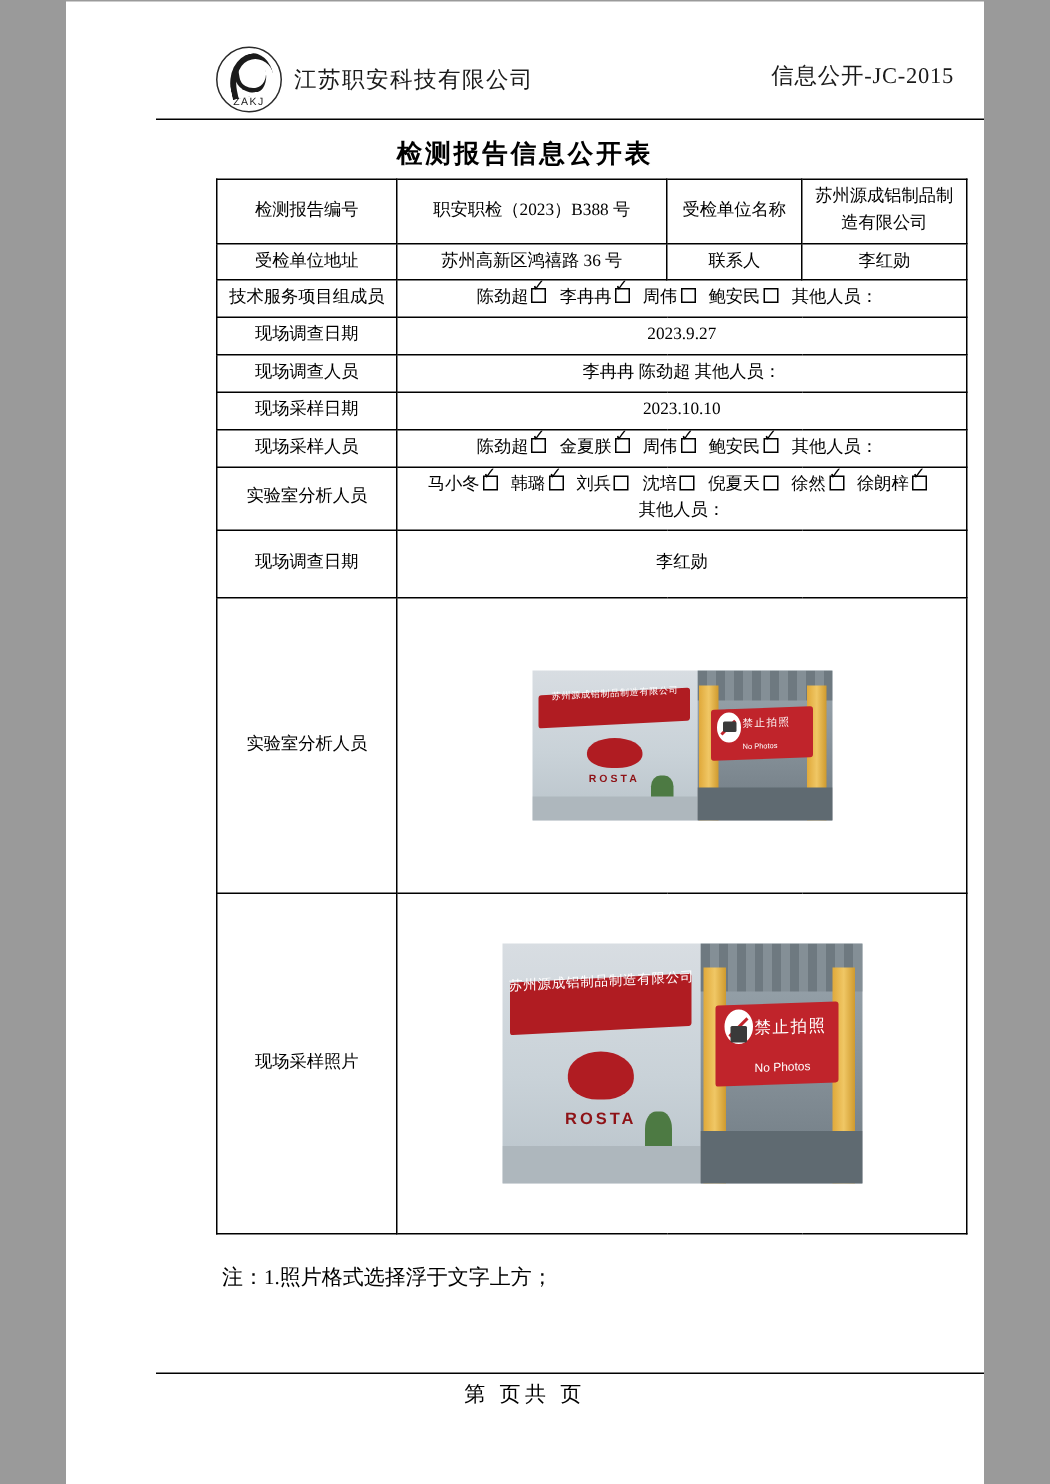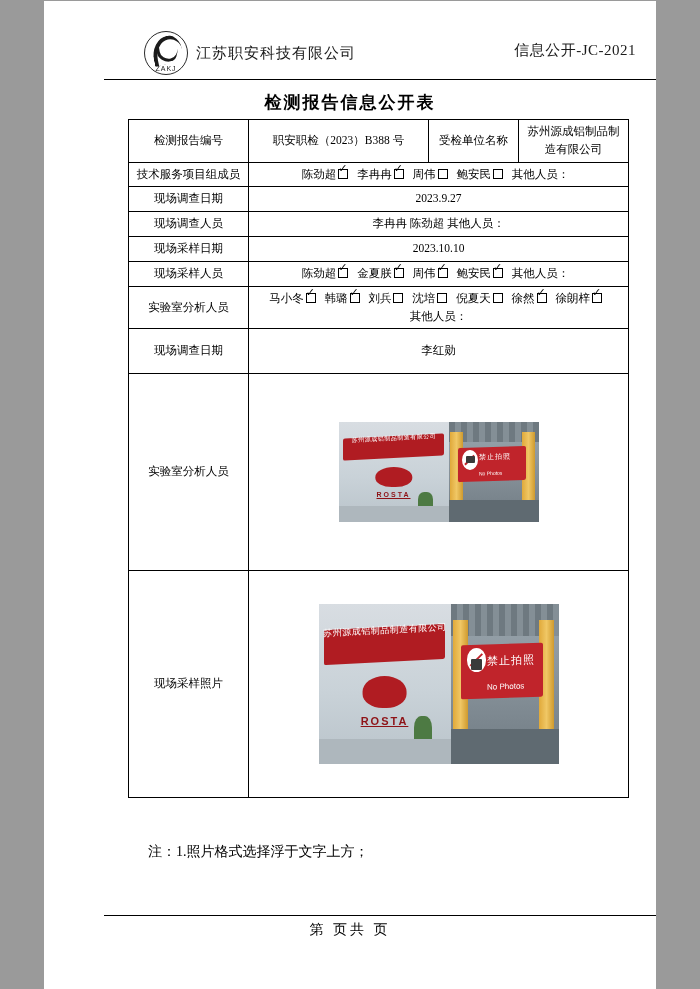--- a/index.html
+++ b/index.html
@@ -105,21 +105,21 @@
     right: 0;
     top: 90px;
     text-align: center;
     font-size: 17px;
     font-weight: bold;
     letter-spacing: 2px;
     color: #000;
   }
   table.main {
     position: absolute;
-    left: 84px;
+    left: 100px;
     top: 118px;
     width: 500px;
     border-collapse: collapse;
     table-layout: fixed;
     border-radius: 11px;
   }
   table.main td {
     border: 1px solid #000;
     font-size: 11.5px;
     color: #000;
@@ -212,21 +212,20 @@
   }
   .ph-left .rosta-txt {
     position: absolute;
     left: 0; right: 0; top: 68%;
     text-align: center;
     color: #8e1216;
     font-size: 7px;
     font-weight: bold;
     letter-spacing: 2px;
     font-family: "Liberation Sans", sans-serif;
-    text-decoration: underline;
   }
   .photo-pair.big .ph-left .rosta-txt { font-size: 11px; }
   .ph-left .floor {
     position: absolute;
     left: 0; right: 0; bottom: 0;
     height: 16%;
     background: #aeb7bd;
   }
   .ph-left .plant {
     position: absolute;
@@ -368,39 +367,45 @@
 
   <div class="header">
     <div class="logo-wrap">
       <div class="logo-mark">
         <div class="swoosh"></div>
         <div class="swoosh2"></div>
         <div class="logo-text">ZAKJ</div>
       </div>
       <div class="company-name">江苏职安科技有限公司</div>
     </div>
-    <div class="doc-code">信息公开-JC-2021</div>
+    <div class="doc-code">信息公开-JC-2015</div>
   </div>
   <div class="header-rule"></div>
 
   <div class="doc-title">检测报告信息公开表</div>
 
   <table class="main">
     <colgroup>
       <col style="width:120px">
       <col style="width:180px">
       <col style="width:90px">
       <col style="width:110px">
     </colgroup>
     <tbody>
       <tr>
         <td class="lbl">检测报告编号</td>
         <td class="c-center">职安职检（2023）B388 号</td>
         <td class="lbl">受检单位名称</td>
         <td class="c-center">苏州源成铝制品制造有限公司</td>
+      </tr>
+      <tr>
+        <td class="lbl">受检单位地址</td>
+        <td class="c-center">苏州高新区鸿禧路 36 号</td>
+        <td class="lbl">联系人</td>
+        <td class="c-center">李红勋</td>
       </tr>
       <tr>
         <td class="lbl">技术服务项目组成员</td>
         <td class="c-left" colspan="3">
           <span class="person"><span>陈劲超</span><span class="cb checked"></span></span>
           <span class="person"><span>李冉冉</span><span class="cb checked"></span></span>
           <span class="person"><span>周伟</span><span class="cb"></span></span>
           <span class="person"><span>鲍安民</span><span class="cb"></span></span>
           <span class="person">其他人员：</span>
         </td>

